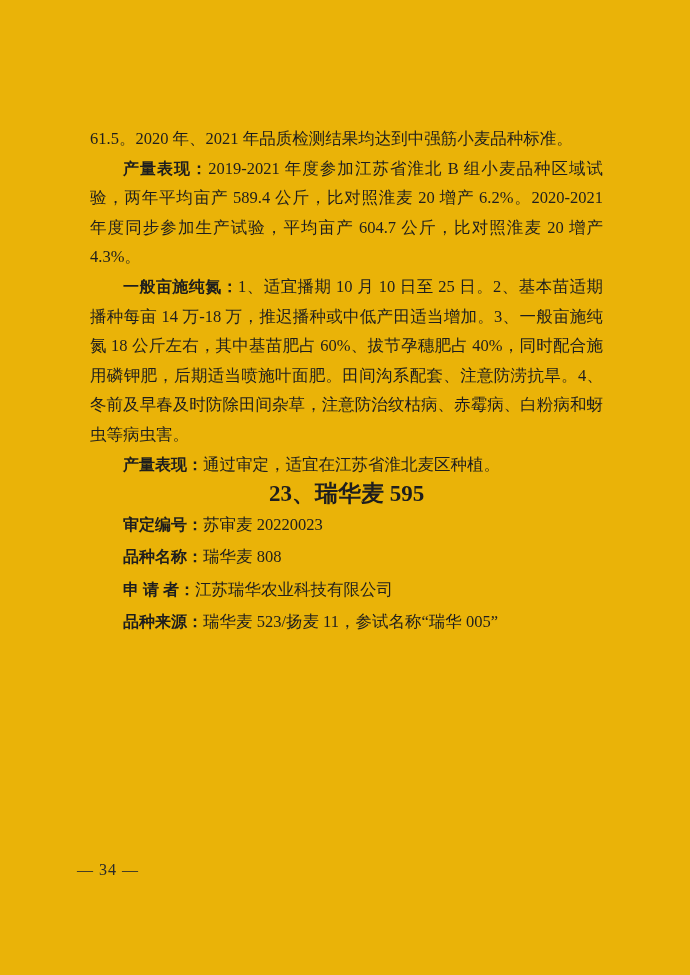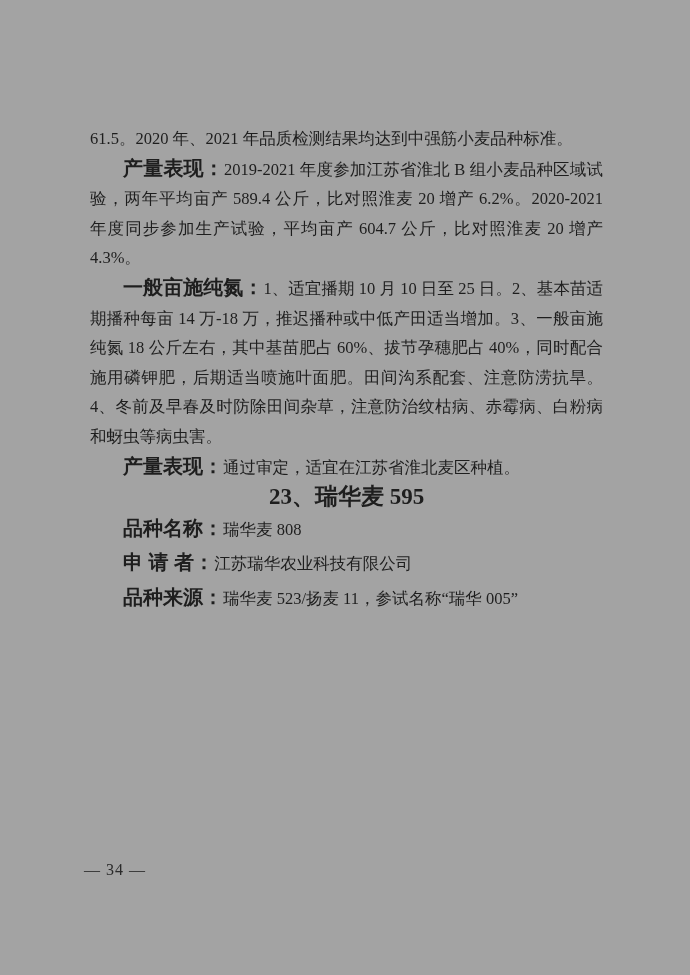--- a/index.html
+++ b/index.html
@@ -4,21 +4,21 @@
 <style>
   html, body {
     margin: 0;
     padding: 0;
     background: #ffffff;
   }
   .page {
     position: relative;
     width: 690px;
     height: 975px;
-    background: #a3a3a3;
+    background: #eab308;
     overflow: hidden;
     font-family: "Liberation Serif", "DejaVu Serif", serif;
     color: #1e1e1e;
   }
   .body-text {
     position: absolute;
     left: 90px;
     width: 513px;
     top: 124px;
     font-size: 16.5px;
@@ -29,40 +29,40 @@
     margin: 0;
     padding: 0;
   }
   .cont {
     text-indent: 0;
   }
   .para {
     text-indent: 33px;
   }
   .plabel {
-    font-family: Liberation Sans, sans-serif;
+    font-family: Liberation Serif, serif;
     font-weight: 700;
-    font-size: 20px;
+    font-size: 16px;
   }
   .heading {
     margin: 30px 0 0 0;
     font-size: 23px;
     line-height: 29.6px;
     text-align: center;
     font-weight: 700;
     text-indent: 0;
   }
   .field {
     line-height: 32.5px;
     text-indent: 33px;
     text-align: left;
   }
   .page-number {
     position: absolute;
-    left: 84px;
+    left: 77px;
     top: 861px;
     font-size: 16px;
     color: #2a2a2a;
     letter-spacing: 1px;
   }
 </style>
 </head>
 <body>
 
 <div class="page">
@@ -77,20 +77,23 @@
     <p class="para">
       <b class="plabel">一般亩施纯氮：</b><span>1、适宜播期 10 月 10 日至 25 日。2、基本苗适期播种每亩 14 万-18 万，推迟播种或中低产田适当增加。3、一般亩施纯氮 18 公斤左右，其中基苗肥占 60%、拔节孕穗肥占 40%，同时配合施用磷钾肥，后期适当喷施叶面肥。田间沟系配套、注意防涝抗旱。4、冬前及早春及时防除田间杂草，注意防治纹枯病、赤霉病、白粉病和蚜虫等病虫害。</span>
     </p>
 
     <p class="para">
       <b class="plabel">产量表现：</b><span>通过审定，适宜在江苏省淮北麦区种植。</span>
     </p>
 
     <p class="heading">23、瑞华麦 595</p>
 
+    <div class="field">
+      <b class="plabel">审定编号：</b><span>苏审麦 20220023</span>
+    </div>
 
     <div class="field">
       <b class="plabel">品种名称：</b><span>瑞华麦 808</span>
     </div>
 
     <div class="field">
       <b class="plabel">申 请 者：</b><span>江苏瑞华农业科技有限公司</span>
     </div>
 
 

